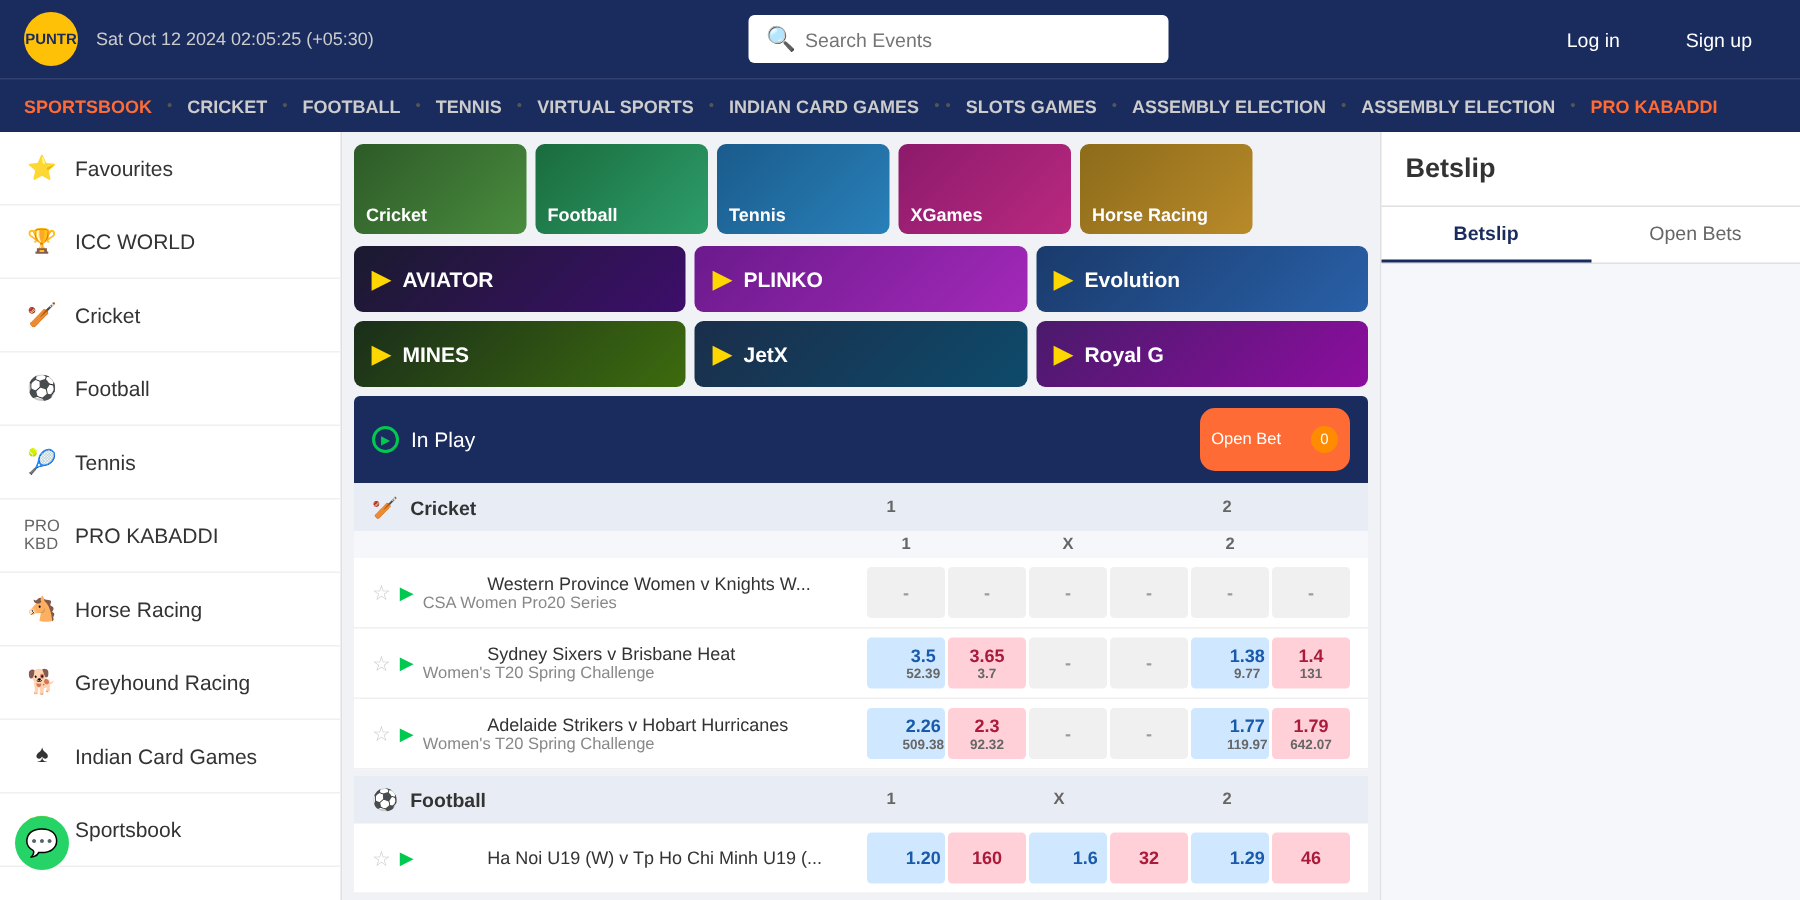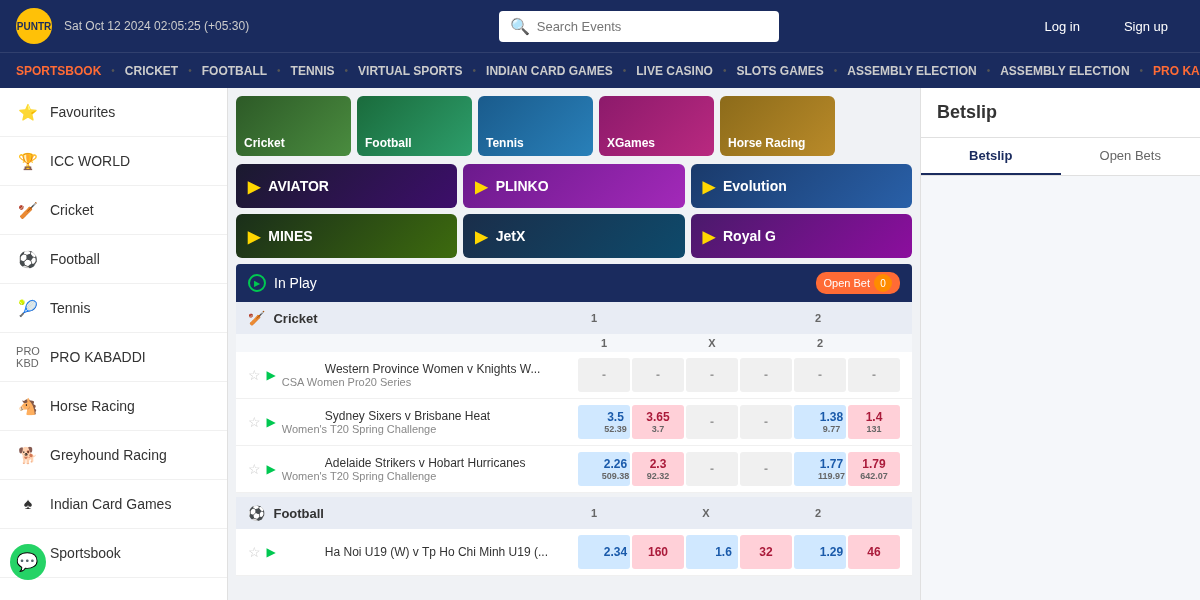--- a/index.html
+++ b/index.html
@@ -132,21 +132,21 @@
       display: flex; align-items: center; justify-content: space-between;
       padding: 8px 12px; border-radius: 4px 4px 0 0; font-size: 14px;
     }
     .inplay-left { display: flex; align-items: center; gap: 8px; }
     .inplay-circle {
       width: 18px; height: 18px; border-radius: 50%; border: 2px solid #00c851;
       display: flex; align-items: center; justify-content: center; font-size: 8px; color: #00c851;
     }
     .open-bet-badge {
       background: #ff6b35; color: white; font-size: 11px;
-      padding: 2px 8px; border-radius: 10px; display: flex; align-items: center; gap: 4px;
+      padding: 12px 8px; border-radius: 10px; display: flex; align-items: center; gap: 20px;
     }
 
     
     .sports-table { background: white; margin-bottom: 4px; }
     .sport-header {
       display: flex; align-items: center; gap: 8px;
       padding: 8px 12px; background: #e8ecf4;
       font-size: 13px; font-weight: 600; color: #333;
     }
     .sport-icon { font-size: 14px; }
@@ -229,21 +229,20 @@
   <span class="nav-item">CRICKET</span>
   <span class="nav-separator">•</span>
   <span class="nav-item">FOOTBALL</span>
   <span class="nav-separator">•</span>
   <span class="nav-item">TENNIS</span>
   <span class="nav-separator">•</span>
   <span class="nav-item">VIRTUAL SPORTS</span>
   <span class="nav-separator">•</span>
   <span class="nav-item">INDIAN CARD GAMES</span>
   <span class="nav-separator">•</span>
-  <span class="nav-item">LIVE CASINO</span>
   <span class="nav-separator">•</span>
   <span class="nav-item">SLOTS GAMES</span>
   <span class="nav-separator">•</span>
   <span class="nav-item">ASSEMBLY ELECTION</span>
   <span class="nav-separator">•</span>
   <span class="nav-item">ASSEMBLY ELECTION</span>
   <span class="nav-separator">•</span>
   <span class="nav-item red">PRO KABADDI</span>
 </div>
 
@@ -498,21 +497,21 @@
       <div class="match-row">
         <div class="match-info">
           <span class="star-icon">☆</span>
           <span class="live-icon">▶</span>
           <div class="match-details">
             <div class="match-title">Ha Noi U19 (W) v Tp Ho Chi Minh U19 (...</div>
           </div>
         </div>
         <div class="odds-grid">
           <button class="odd-btn blue">
-            <span class="odd-main">2.34</span>
+            <span class="odd-main">1.20</span>
           </button>
           <button class="odd-btn pink">
             <span class="odd-main">160</span>
           </button>
           <button class="odd-btn blue">
             <span class="odd-main">1.6</span>
           </button>
           <button class="odd-btn pink">
             <span class="odd-main">32</span>
           </button>

